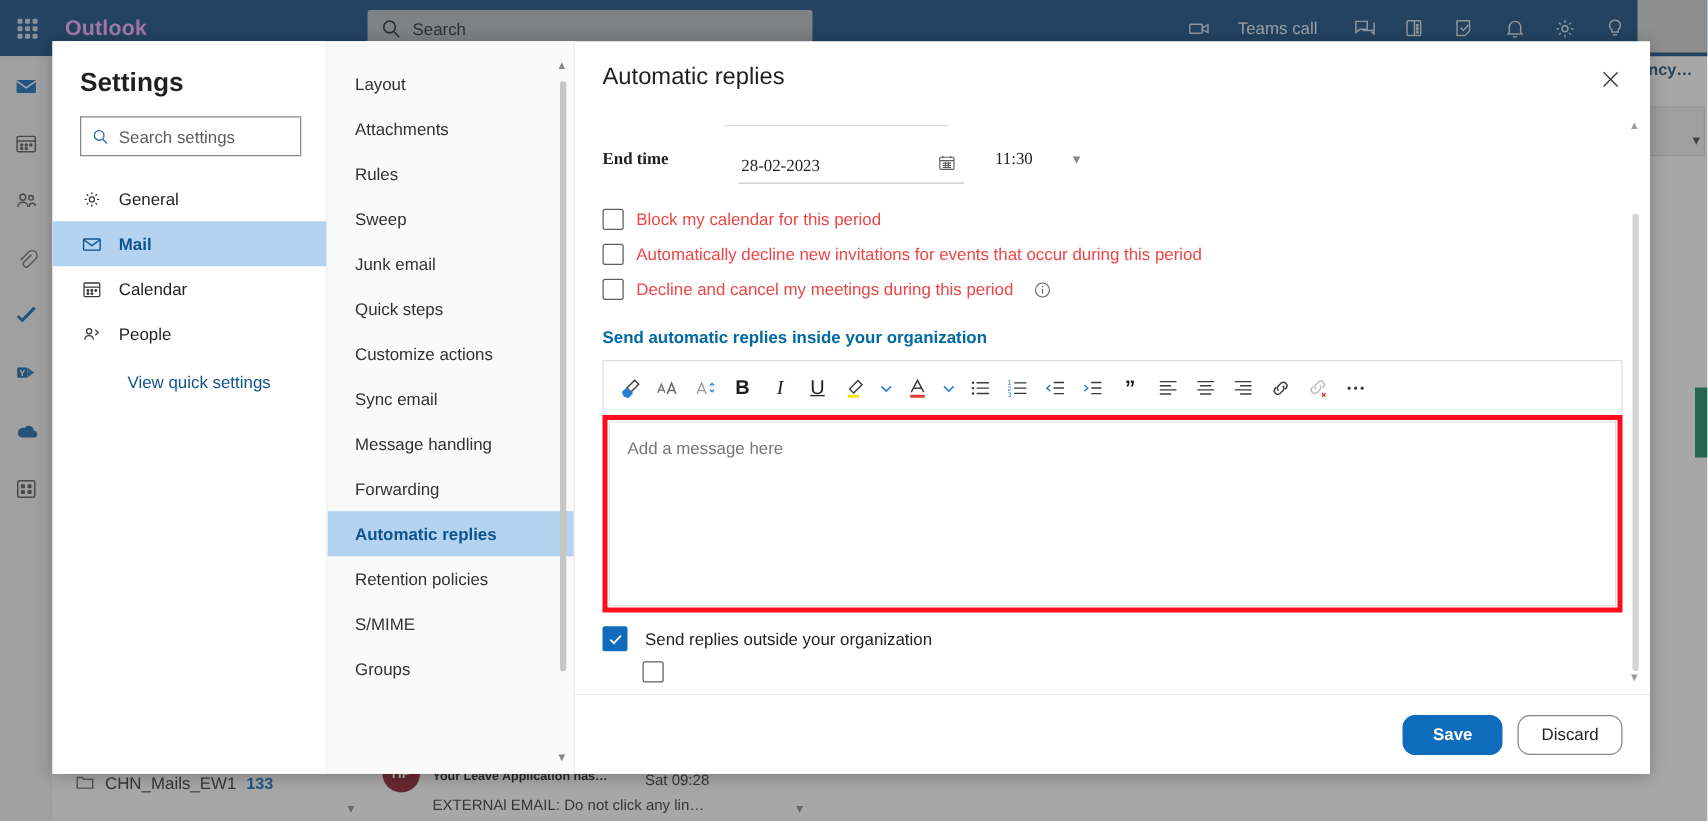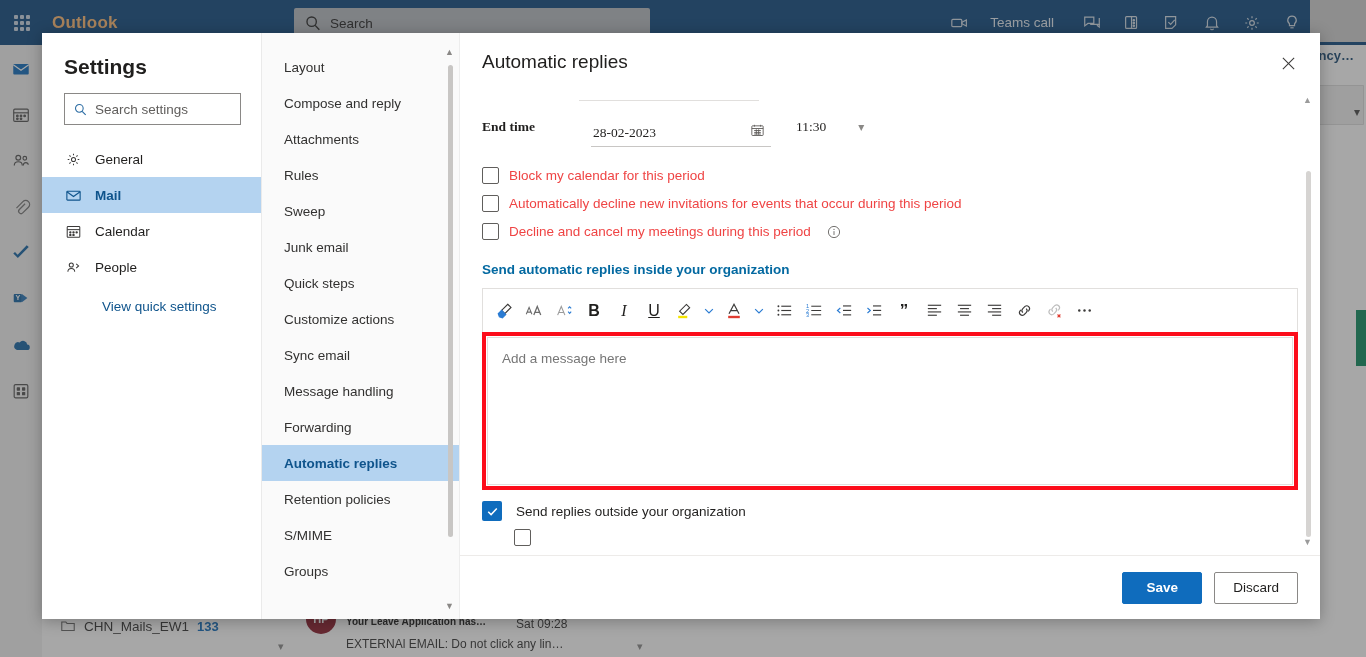--- a/index.html
+++ b/index.html
@@ -14,21 +14,21 @@
 
   
   .bg-layer { position:absolute; inset:0; }
   .topbar {
     position:absolute; left:0; top:0; width:1366px; height:45px;
     background:#0f4a80; display:flex; align-items:center;
   }
   .waffle { width:44px; display:flex; align-items:center; justify-content:center; }
   .waffle-grid { display:grid; grid-template-columns:repeat(3,4px); grid-template-rows:repeat(3,4px); gap:2px; }
   .waffle-grid i { display:block; width:4px; height:4px; background:#c8d6e4; border-radius:1px; }
-  .brand { color:#fdba74; font-size:17px; font-weight:600; letter-spacing:.2px; margin-left:8px; }
+  .brand { color:#f0abfc; font-size:17px; font-weight:600; letter-spacing:.2px; margin-left:8px; }
   .searchbox {
     position:absolute; left:294px; top:8px; width:356px; height:30px;
     background:#b6bcc2; border-radius:2px; display:flex; align-items:center; padding-left:10px;
   }
   .searchbox .sicon { width:18px; height:18px; color:#2b2b2b; }
   .searchbox .stext { font-size:13.5px; color:#262626; margin-left:8px; }
   .topright { position:absolute; right:54px; top:0; height:45px; display:flex; align-items:center; gap:0; }
   .tr-item { height:45px; display:flex; align-items:center; justify-content:center; padding:0 10px; color:#d6e0ea; }
   .tr-item.label { font-size:13.5px; color:#e6edf4; padding-right:18px; }
   .topright-block { position:absolute; right:0; top:0; width:56px; height:42px; background:#d2d2d2; }
@@ -150,21 +150,21 @@
   }
 
   .outside-row { display:flex; align-items:center; gap:14px; margin-top:11px; font-size:13.5px; color:#201f1e; }
   .outside-cb { width:20px; height:20px; background:#0f6cbd; display:flex; align-items:center; justify-content:center; border-radius:2px; }
   .stub-cb { width:17px; height:17px; border:1px solid #605e5c; background:#fff; border-radius:2px; margin-top:8px; margin-left:32px; }
 
   .panel-foot {
     height:64px; border-top:1px solid #edebe9; display:flex; align-items:center; justify-content:flex-end;
     padding-right:22px; gap:12px; background:#fff;
   }
-  .btn { height:32px; min-width:80px; padding:0 18px; font-size:13.5px; cursor:pointer; border-radius:2px; display:flex; align-items:center; justify-content:center; }
+  .btn { height:32px; min-width:80px; padding:0 18px; font-size:13.5px; cursor:pointer; border-radius:10px; display:flex; align-items:center; justify-content:center; }
   .btn.primary { background:#0f6cbd; color:#fff; border:1px solid #0f6cbd; font-weight:600; }
   .btn.secondary { background:#fff; color:#201f1e; border:1px solid #8a8886; }
 </style>
 </head>
 <body>
 
 <div id="root">
 
   <div class="bg-layer">
 
@@ -385,21 +385,20 @@
         <span>People</span>
       </div>
 
       <div class="nav-quick">
         <a href="#">View quick settings</a>
       </div>
     </div>
 
     <div class="cats">
       <div class="cat">Layout</div>
-      <div class="cat">Compose and reply</div>
       <div class="cat">Attachments</div>
       <div class="cat">Rules</div>
       <div class="cat">Sweep</div>
       <div class="cat">Junk email</div>
       <div class="cat">Quick steps</div>
       <div class="cat">Customize actions</div>
       <div class="cat">Sync email</div>
       <div class="cat">Message handling</div>
       <div class="cat">Forwarding</div>
       <div class="cat selected">Automatic replies</div>

